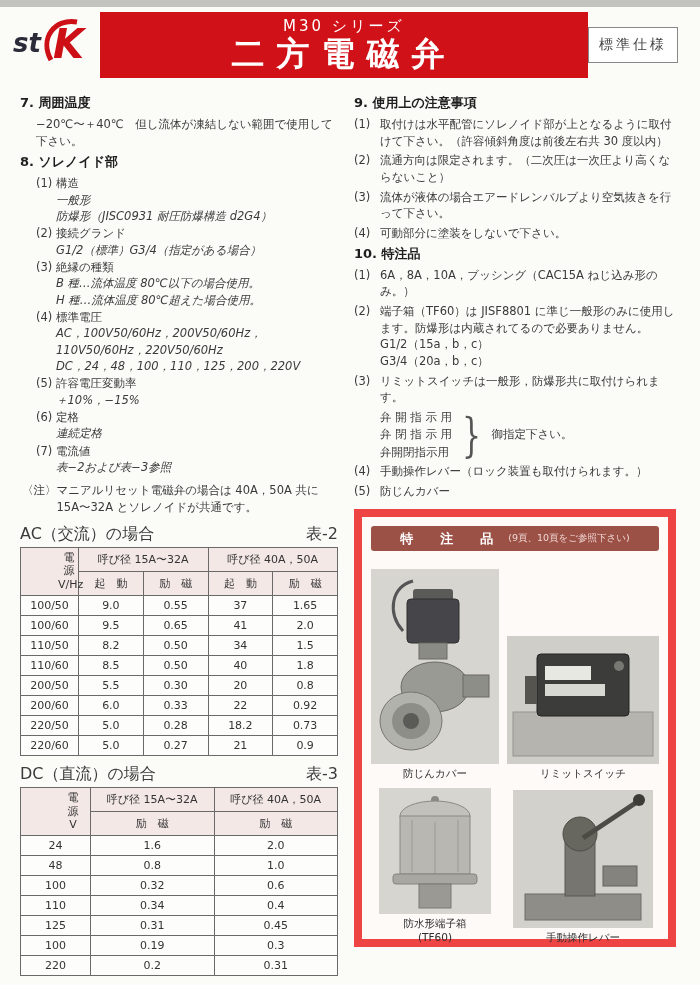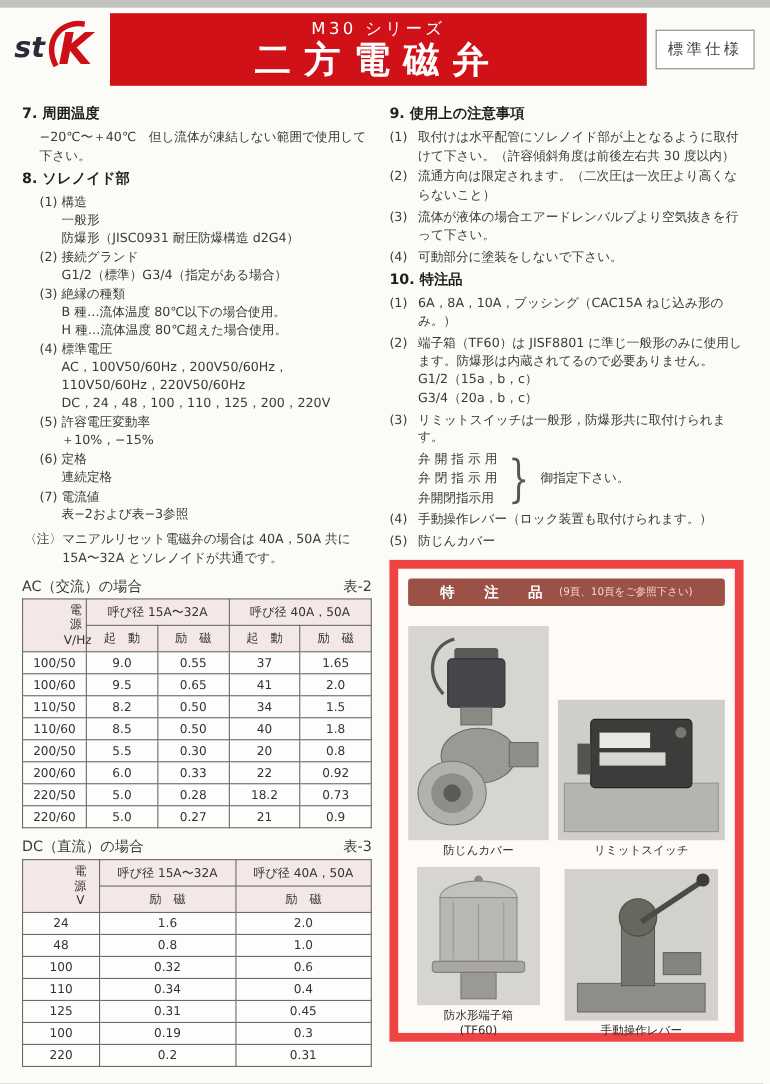--- a/index.html
+++ b/index.html
@@ -7,40 +7,40 @@
         font-family:"DejaVu Sans","Liberation Sans",sans-serif;color:#3a3a3a;overflow:hidden;}
   .topstrip{height:7px;background:#c2c2bf;}
 
   
   .header{display:flex;align-items:flex-start;padding:5px 6px 0 8px;height:74px;box-sizing:border-box;}
   .logo{width:92px;height:60px;display:flex;align-items:center;justify-content:center;}
   .banner{flex:0 0 488px;height:66px;background:#d01218;color:#fff;text-align:center;
           display:flex;flex-direction:column;justify-content:center;}
   .series{font-size:15px;letter-spacing:3px;line-height:1.25;}
   .main-title{font-size:33px;font-weight:bold;letter-spacing:12px;line-height:1.1;}
-  .spec-area{flex:1;display:flex;align-items:center;justify-content:center;height:66px;}
+  .spec-area{flex:1;display:flex;align-items:center;justify-content:flex-start;height:66px;}
   .spec-box{border:1px solid #888;padding:8px 10px;font-size:14px;letter-spacing:3px;color:#444;background:#fff;}
 
   
   .content{display:flex;padding:10px 12px 0 20px;gap:16px;}
   .col-left{width:318px;flex:none;}
   .col-right{width:322px;flex:none;}
 
   .sec-heading{font-size:13px;font-weight:bold;color:#1e1e1e;margin:3px 0 4px 0;}
   .body-text{font-size:11.5px;line-height:1.45;margin:0 0 4px 16px;}
 
   .s8-item{margin:0 0 1px 16px;font-size:11.5px;line-height:1.42;}
-  .s8-lines{margin-left:20px;}
+  .s8-lines{margin-left:20px;font-style:italic;}
   .note-row{display:flex;font-size:11.5px;line-height:1.45;margin:7px 0 4px 2px;}
   .note-label{flex:none;}
   .note-text{flex:1;}
 
   
   .tbl-caption{display:flex;justify-content:space-between;align-items:flex-end;
-               font-size:13px;margin:8px 0 2px 0;}
+               font-size:16px;margin:8px 0 2px 0;}
   table.dt{border-collapse:collapse;width:100%;table-layout:fixed;}
   table.dt th,table.dt td{border:1px solid #6a6a6a;font-size:11px;text-align:center;
                padding:3px 2px;font-weight:normal;color:#333;}
   table.dt th{background:#f3e8e6;}
   table.dt td{background:#fdfdfb;}
   .thline{display:inline-block;line-height:1.25;margin-left:35px;}
 
   
   .num-item{display:flex;font-size:11.5px;line-height:1.45;margin-bottom:3px;}
   .num{flex:none;width:26px;}

